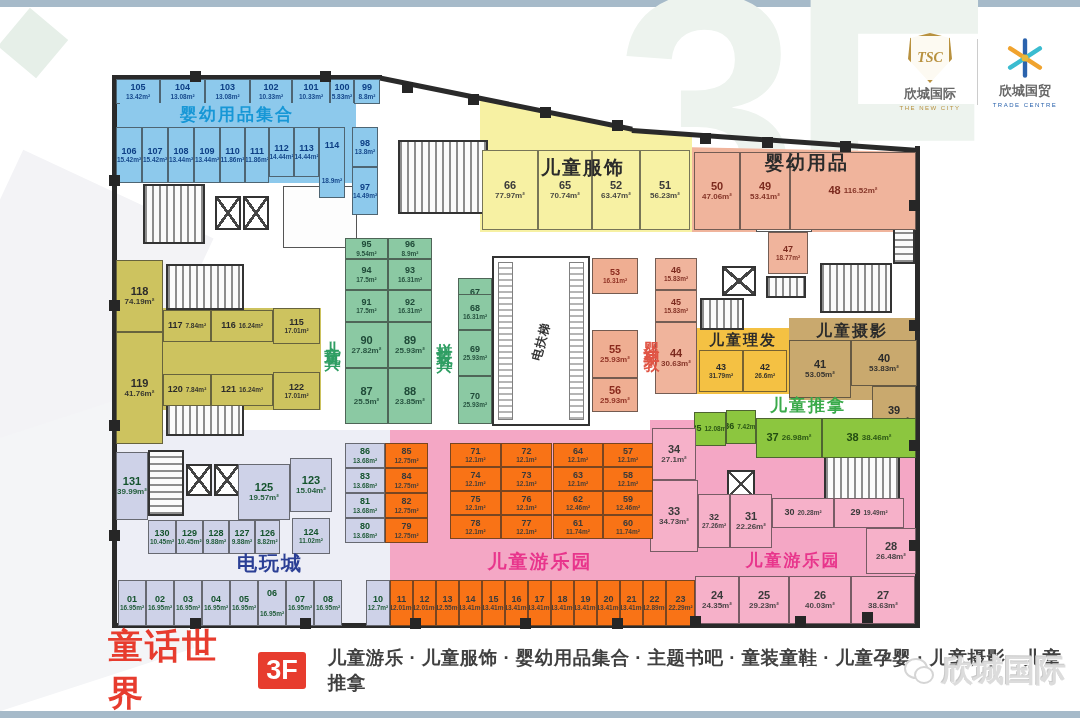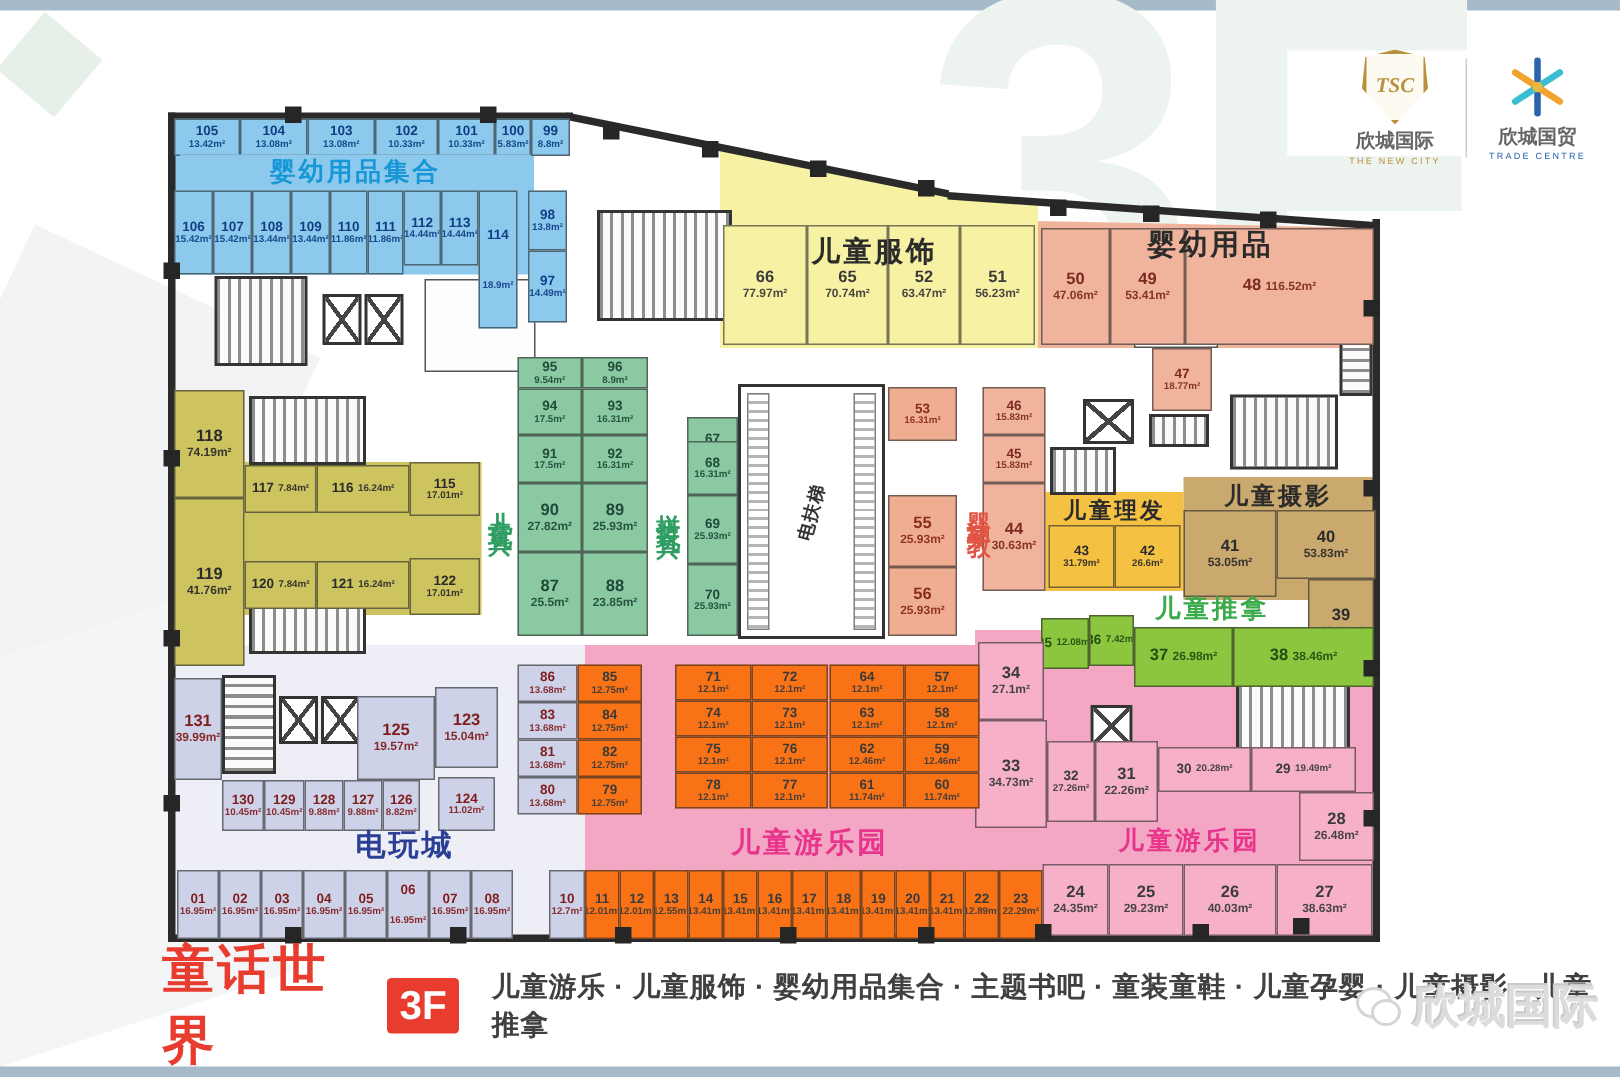--- a/index.html
+++ b/index.html
@@ -37,21 +37,21 @@
   .z-cloth{background:#f7f1a3;color:#3a3a3a}
   .z-baby{background:#f0b49c;color:#7c2a1e}
   .z-edu{background:#efae92;color:#8a2a1d}
   .z-toys{background:#8bc9a3;color:#1f4a38}
   .z-stroller{background:#cdc35f;color:#2b2b2b}
   .z-hair{background:#f4c143;color:#2b2b2b}
   .z-photo{background:#c9a96e;color:#2b2b2b}
   .z-massage{background:#8cc63f;color:#234d12}
   .z-play1{background:#f97316;color:#3a3a3a}
   .z-play2{background:#f6b1c9;color:#3a3a3a}
-  .z-arcade{background:#ced2e8;color:#7f1d1d}
+  .z-arcade{background:#ced2e8;color:#14532d}
   .zlabel{position:absolute;display:flex;align-items:center;justify-content:center;
           font-weight:900;letter-spacing:2px;white-space:nowrap;z-index:5;}
   .zlabel.v{writing-mode:vertical-rl;letter-spacing:5px;}
   .logos{position:absolute;left:893px;top:26px;width:170px;height:92px;z-index:6;
          display:flex;align-items:center;gap:10px;}
   .logo-block{display:flex;flex-direction:column;align-items:center;gap:2px;width:74px;}
   .shield{width:38px;height:44px;border:3px solid #b8913f;background:#fdfaf2;
           clip-path:polygon(50% 0,95% 10%,100% 52%,50% 100%,0 52%,5% 10%);
           display:flex;align-items:center;justify-content:center;}
   .shield b{font-family:"Liberation Serif","DejaVu Serif",serif;font-style:italic;
@@ -176,21 +176,21 @@
         <i>11.86m²</i>
       </div>
       <div class="unit z-swim s" style="left: 269px; top: 127px; width: 25px; height: 50px;">
         <b>112</b>
         <i>14.44m²</i>
       </div>
       <div class="unit z-swim s" style="left: 294px; top: 127px; width: 25px; height: 50px;">
         <b>113</b>
         <i>14.44m²</i>
       </div>
-      <div class="unit z-swim s" style="left: 319px; top: 127px; width: 26px; height: 92px; gap: 26px;">
+      <div class="unit z-swim s" style="left: 319px; top: 127px; width: 26px; height: 71px; gap: 26px;">
         <b>114</b>
         <i>18.9m²</i>
       </div>
       <div class="unit z-swim s" style="left: 352px; top: 127px; width: 26px; height: 40px;">
         <b>98</b>
         <i>13.8m²</i>
       </div>
       <div class="unit z-swim s" style="left: 352px; top: 167px; width: 26px; height: 48px;">
         <b>97</b>
         <i>14.49m²</i>
@@ -244,21 +244,21 @@
         <i>16.31m²</i>
       </div>
       <div class="unit z-edu s" style="left: 592px; top: 294px; width: 46px; height: 36px; margin-top: 44px;">
         <b>54</b>
         <i>16.31m²</i>
       </div>
       <div class="unit z-edu" style="left: 592px; top: 330px; width: 46px; height: 48px;">
         <b>55</b>
         <i>25.93m²</i>
       </div>
-      <div class="unit z-edu" style="left: 592px; top: 378px; width: 46px; height: 46px;">
+      <div class="unit z-edu" style="left: 592px; top: 378px; width: 46px; height: 34px;">
         <b>56</b>
         <i>25.93m²</i>
       </div>
       <div class="unit z-toys s" style="left: 345px; top: 238px; width: 43px; height: 21px;">
         <b>95</b>
         <i>9.54m²</i>
       </div>
       <div class="unit z-toys s" style="left: 388px; top: 238px; width: 44px; height: 21px;">
         <b>96</b>
         <i>8.9m²</i>

